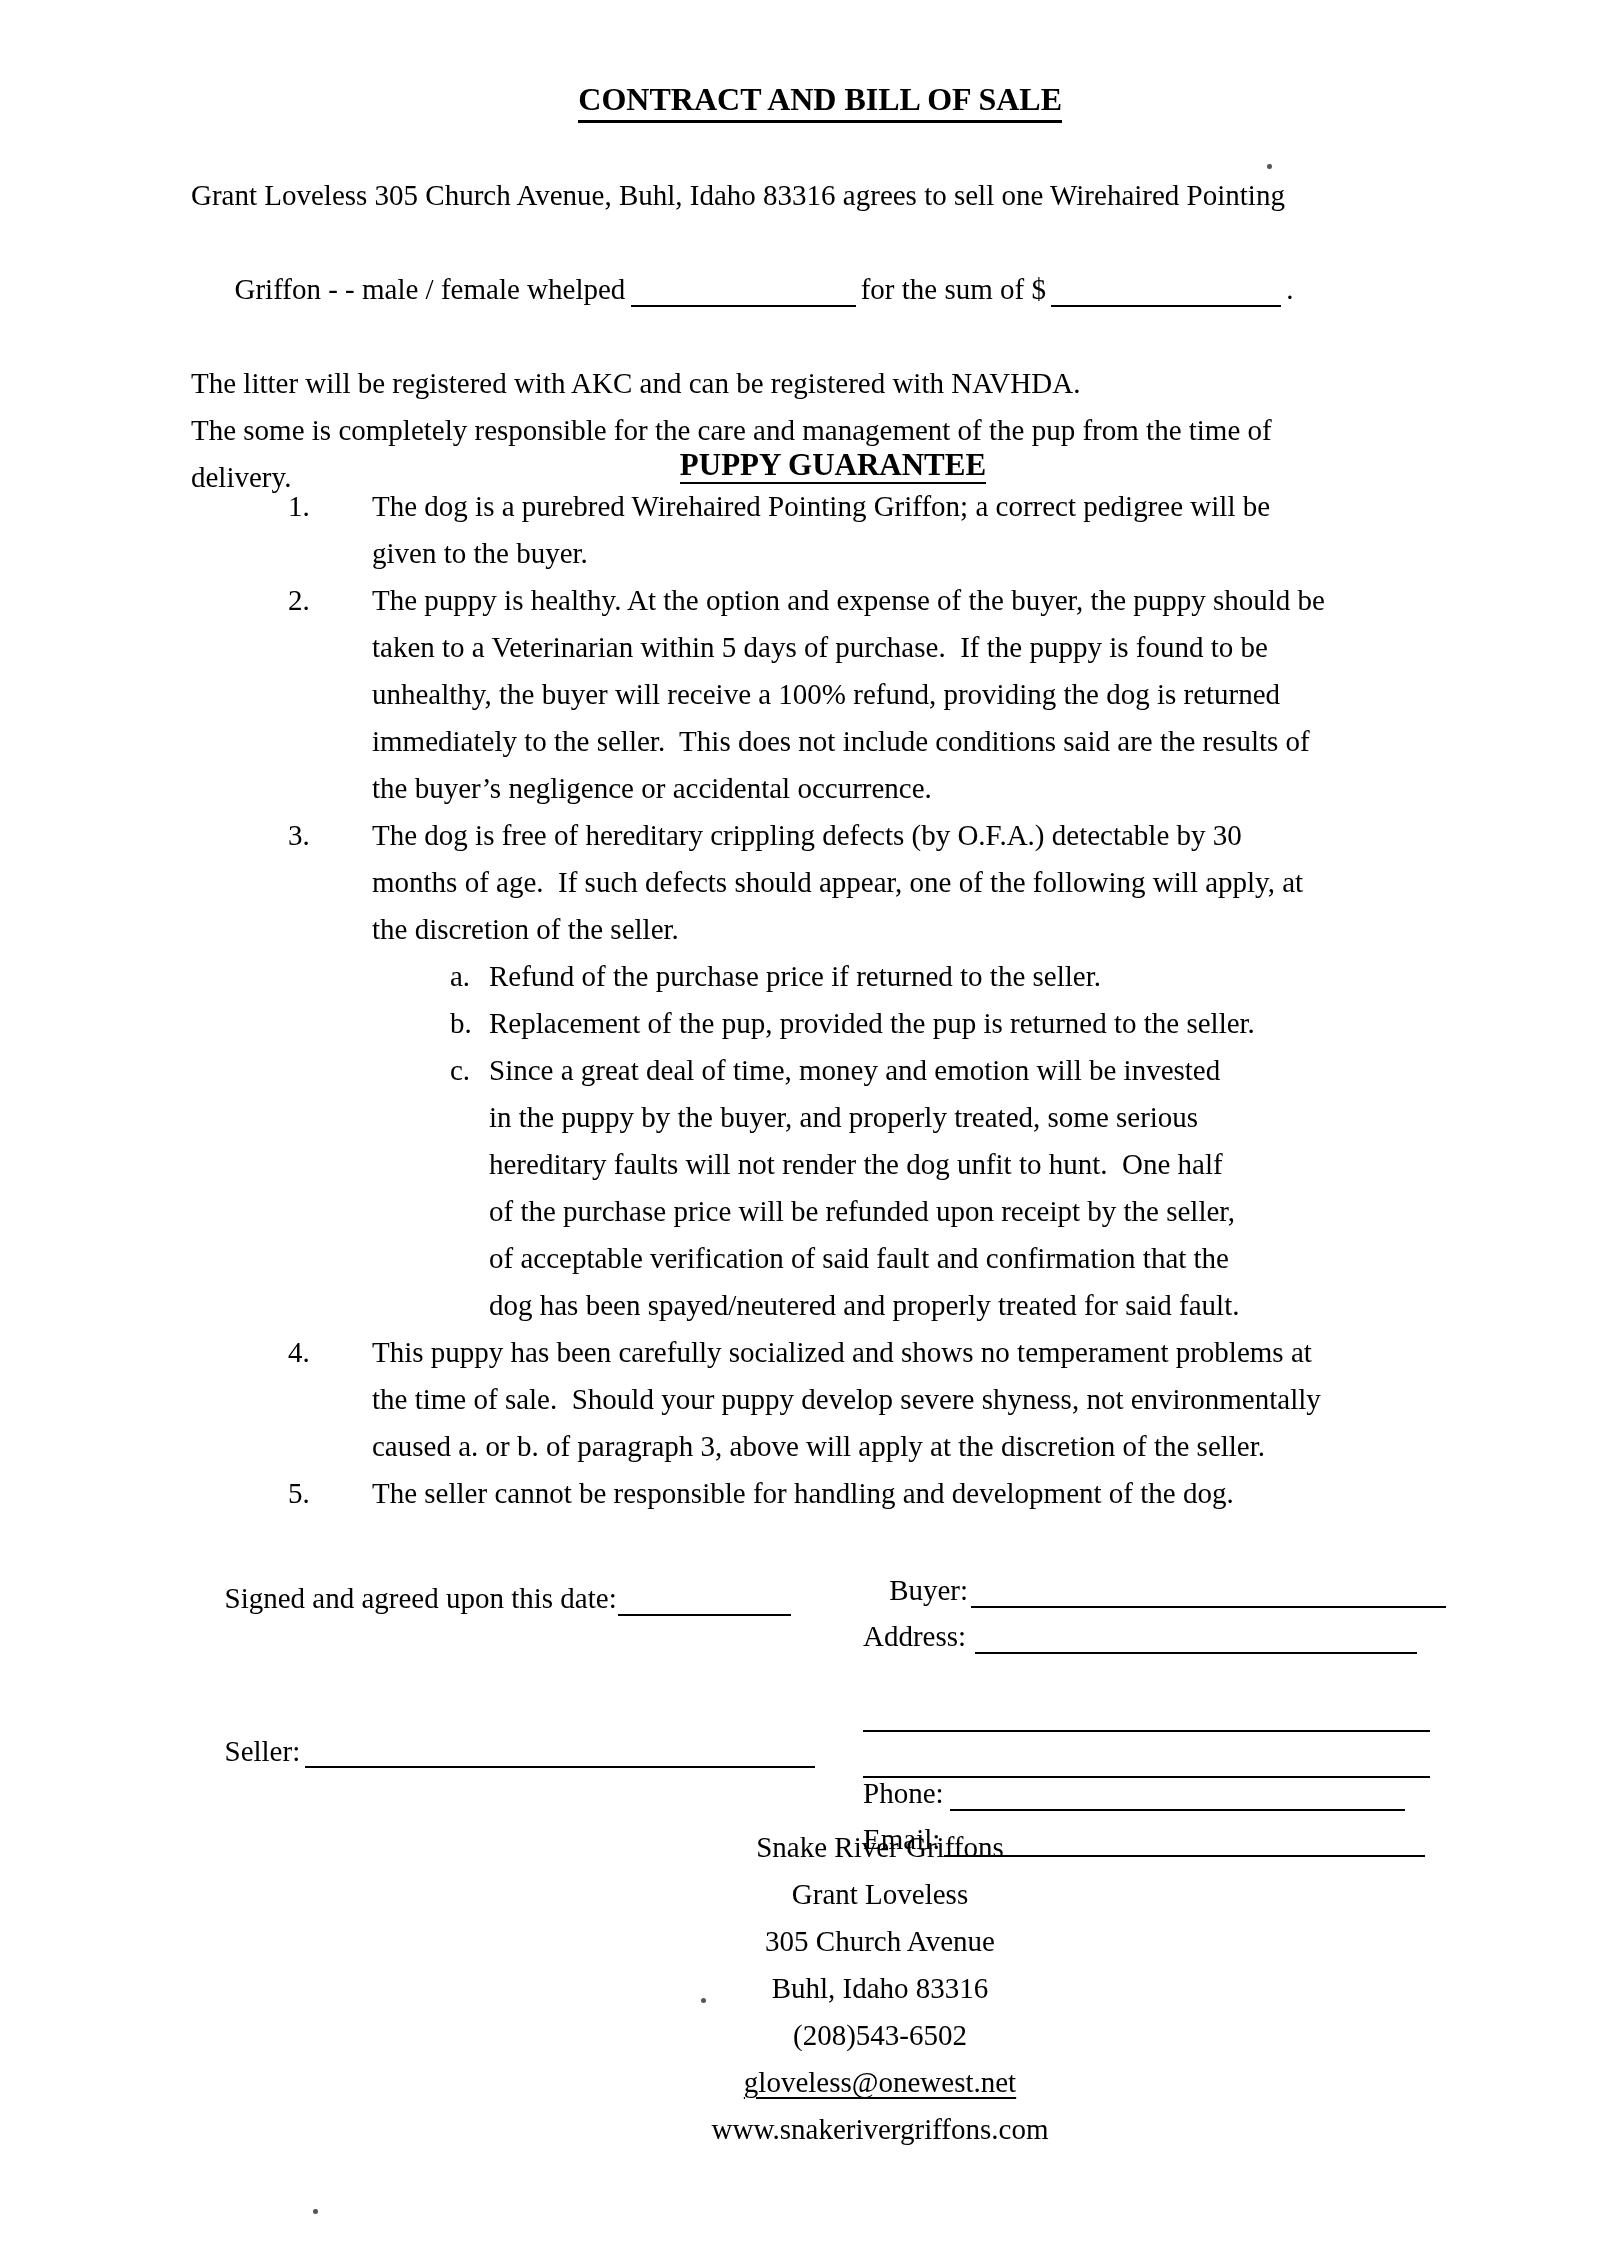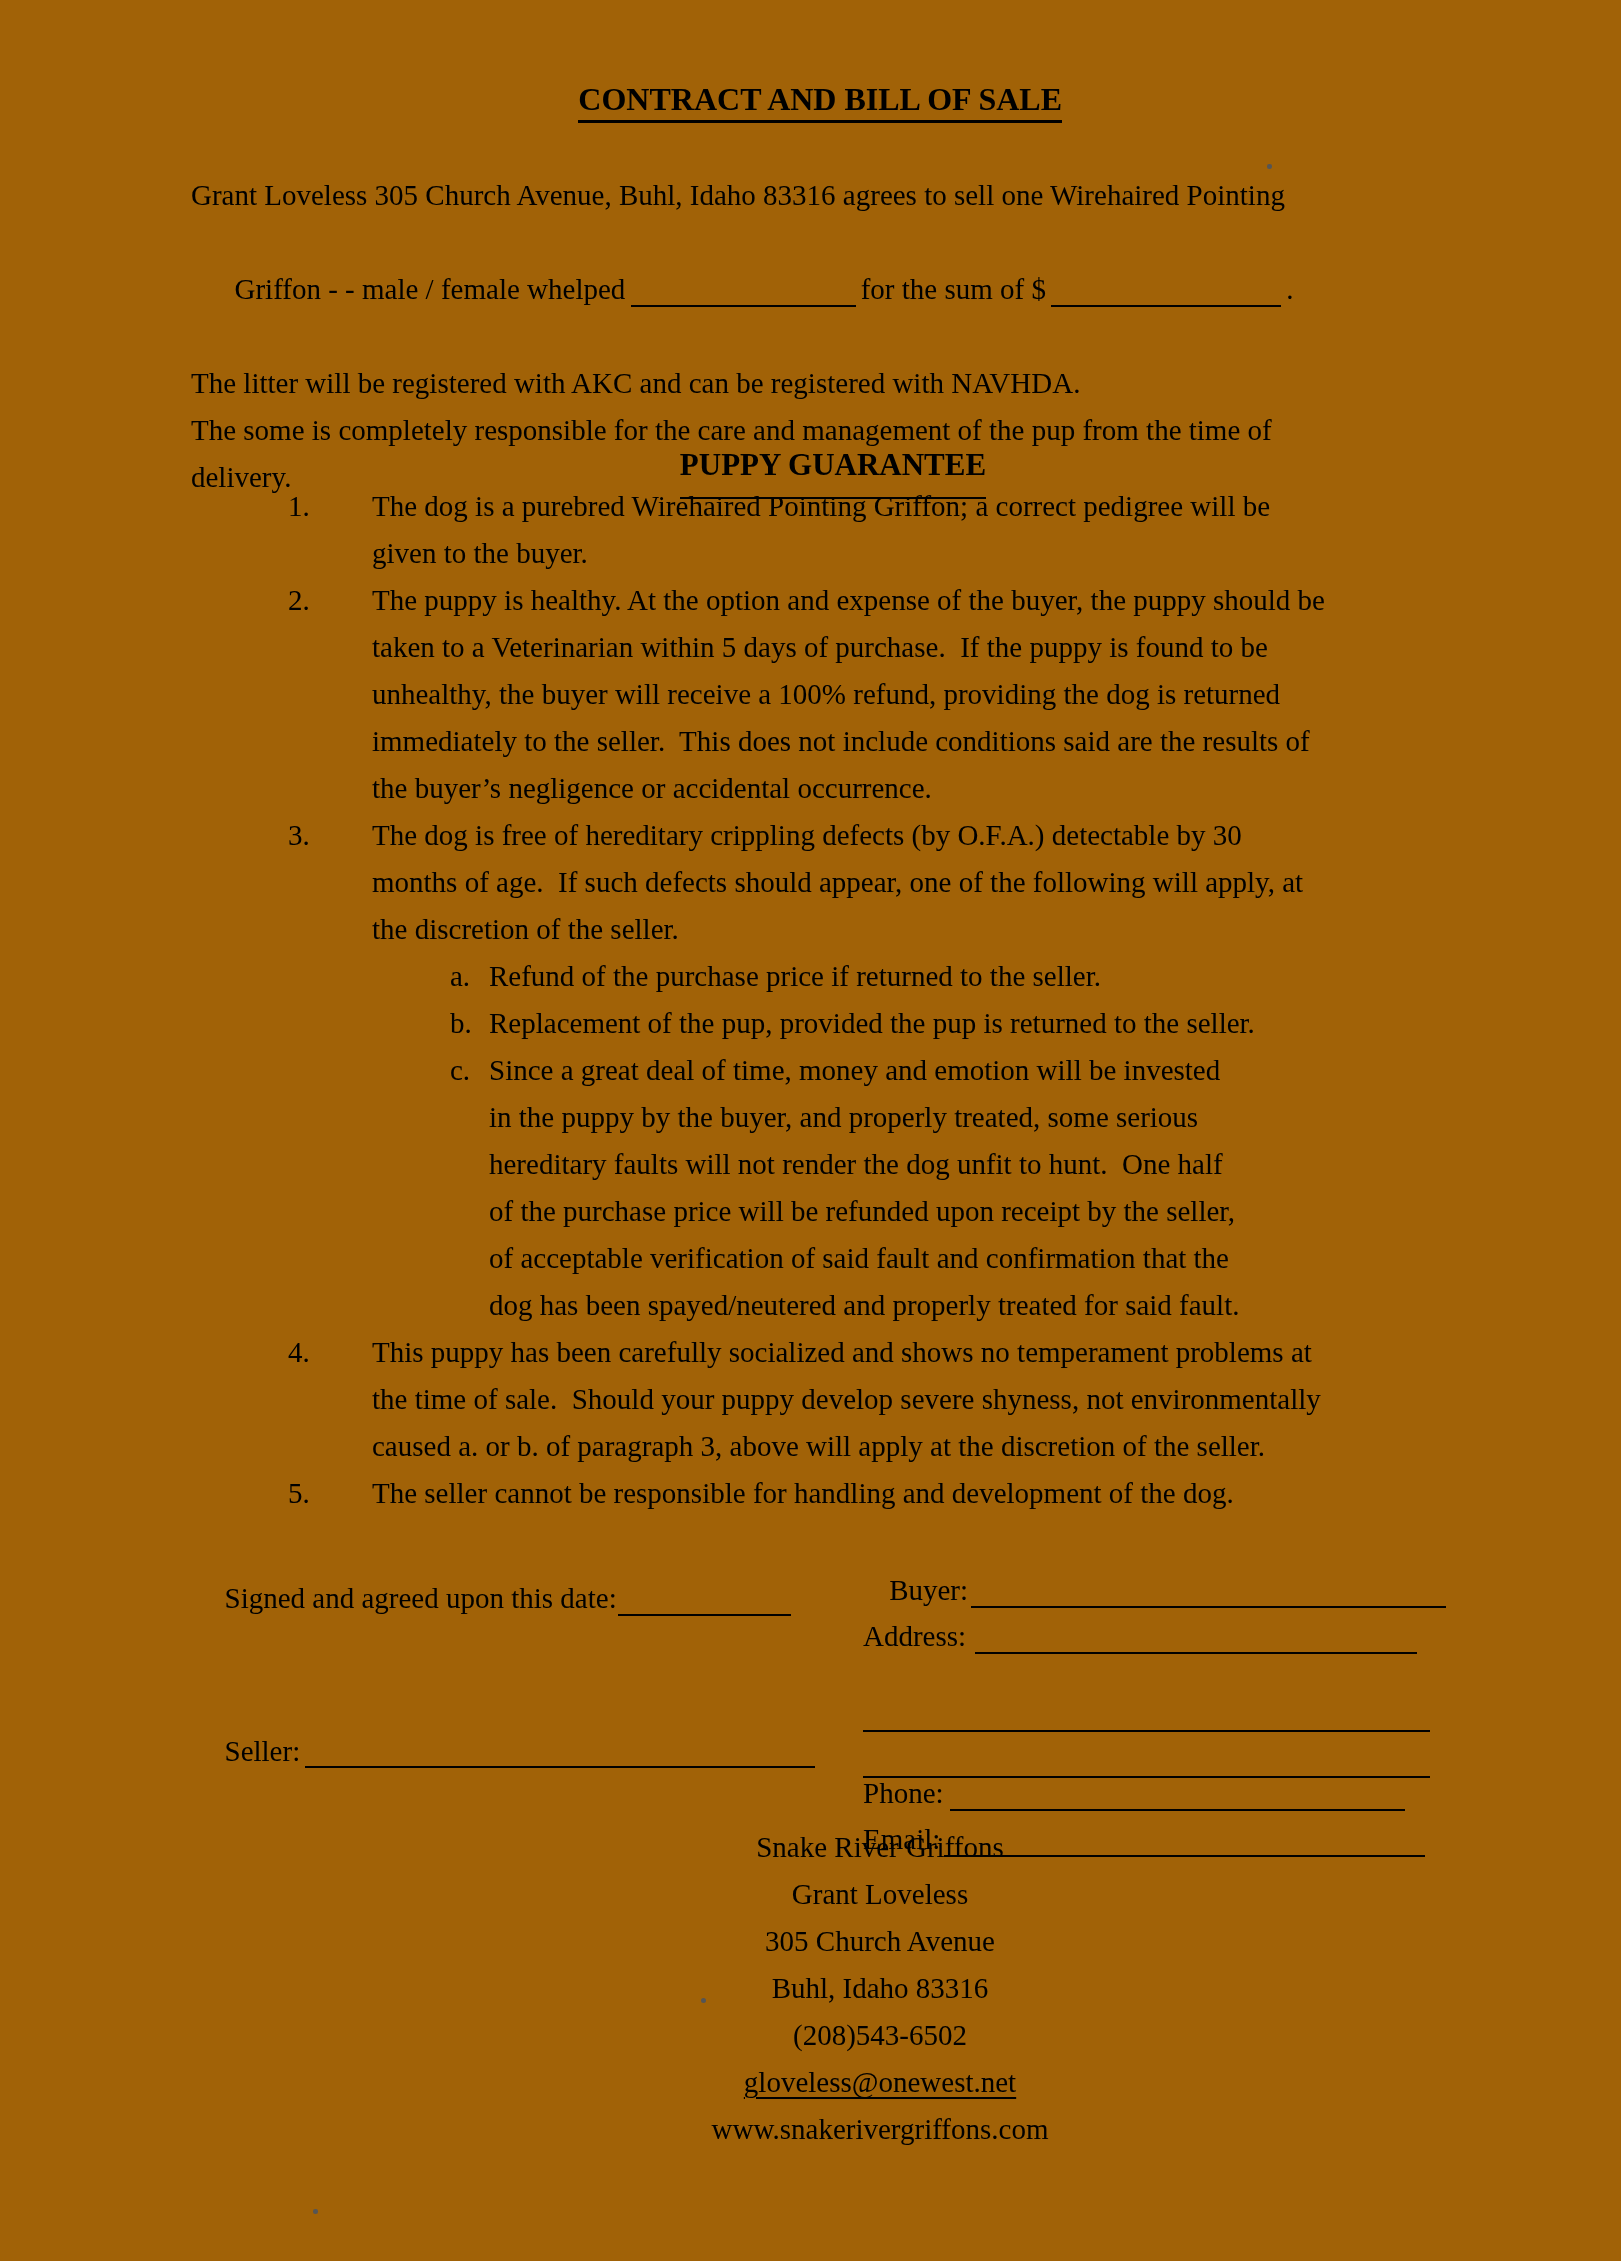--- a/index.html
+++ b/index.html
@@ -1,20 +1,20 @@
 <!DOCTYPE html>
 <html style="font-size:10.3px"><head>
 <meta charset="utf-8">
 <style>
   html,body{margin:0;padding:0;background:#e8e8e8;}
   .page{
     position:relative;
     width:1621px;
     height:2261px;
-    background:#a16207;
+    background:#ffffff;
     font-family:"Liberation Serif","DejaVu Serif",serif;
     color:#000;
     overflow:hidden;
   }
   .title{
     position:absolute;
     top:79px; left:0; right:0;
     text-align:center;
     padding-left:19.4px;
     font-size:32px;
@@ -45,21 +45,21 @@
     position:absolute;
     top:446px; left:0; right:0;
     text-align:center;
     padding-left:45px;
     font-size:31px;
     font-weight:bold;
     line-height:37px;
   }
   .g-heading .underlined{
     border-bottom:2.6px solid #000;
-    padding-bottom:15px;
+    padding-bottom:0;
   }
   .glist{
     position:absolute;
     top:483px; left:181px;
     width:1266px;
     font-size:29px;
     line-height:47px;
   }
   .gitem{
     display:flex;

